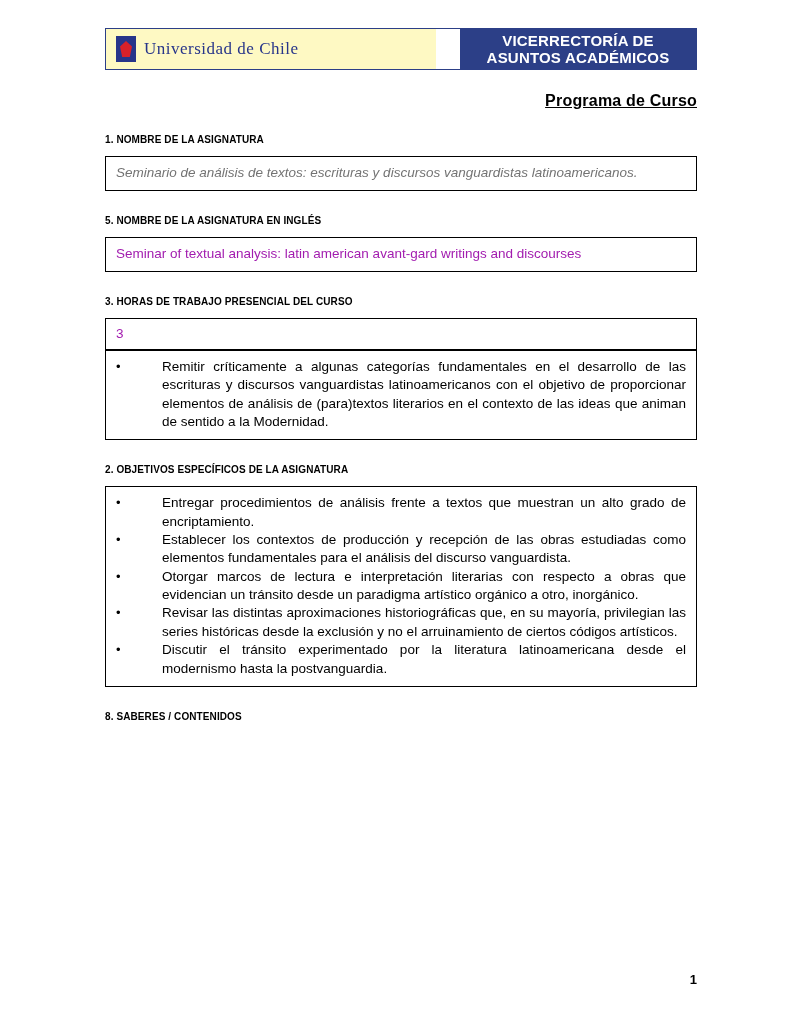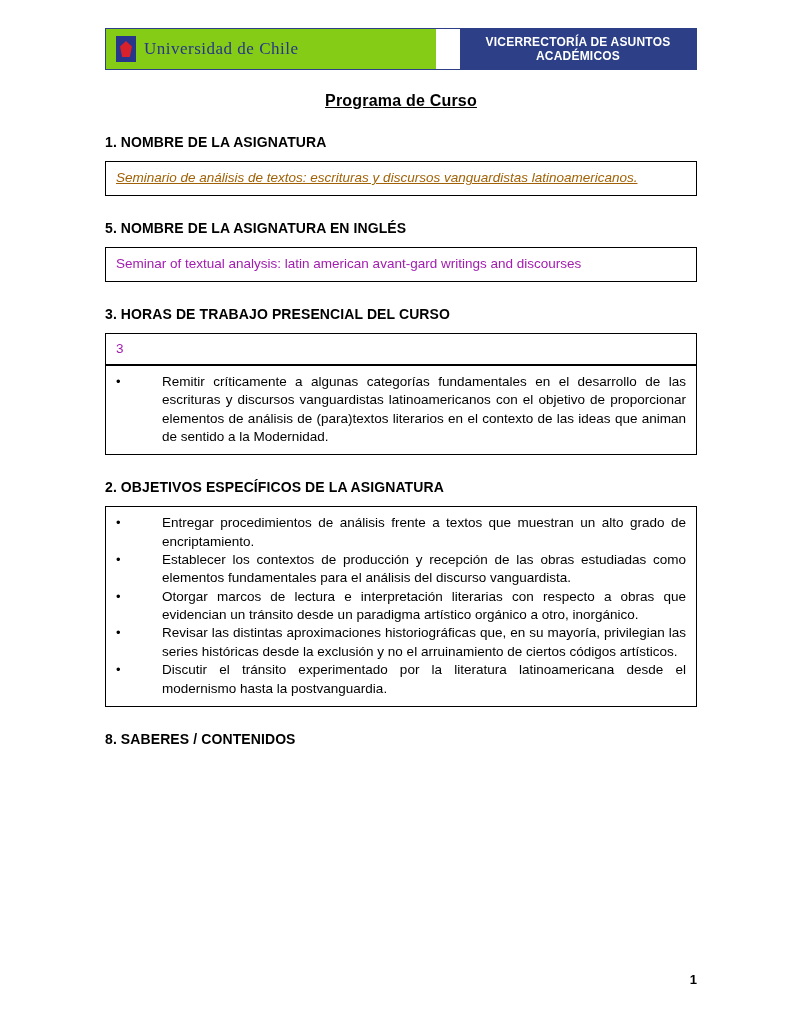--- a/index.html
+++ b/index.html
@@ -31,21 +31,21 @@
   
   .header-band {
     display: flex;
     align-items: stretch;
     height: 42px;
     width: 592px;
     border: 1px solid #2c3f87;
     box-sizing: border-box;
   }
   .header-left {
-    background: #84cc16;
+    background: #fef9c3;
     display: flex;
     align-items: center;
     padding-left: 10px;
     width: 330px;
     box-sizing: border-box;
   }
   .logo-mark {
     width: 20px;
     height: 26px;
     background: #27358a;
@@ -70,63 +70,62 @@
     letter-spacing: 0.5px;
     white-space: nowrap;
   }
   .header-right {
     background: #2c3f87;
     color: #ffffff;
     flex: 1;
     display: flex;
     align-items: center;
     justify-content: center;
-    font-size: 12px;
+    font-size: 15px;
     font-weight: bold;
     letter-spacing: 0.2px;
     text-align: center;
     padding: 0 6px;
     box-sizing: border-box;
     margin-left: 24px;
   }
 
   
   .doc-title {
-    text-align: center;
+    text-align: right;
     font-size: 16px;
     font-weight: bold;
     text-decoration: underline;
     margin-top: 22px;
     margin-bottom: 0;
     letter-spacing: 0.2px;
   }
 
   
   .section-heading {
-    font-size: 14px;
+    font-size: 10px;
     font-weight: bold;
     margin-top: 24px;
     margin-bottom: 11px;
     letter-spacing: 0.1px;
   }
 
   
   .field-box {
     border: 1px solid #000000;
     box-sizing: border-box;
     width: 592px;
     padding: 7px 10px 8px 10px;
     font-size: 13.5px;
     line-height: 1.33;
     text-align: justify;
   }
   .field-box.italic {
     font-style: italic;
-    color: #a16207;
-    text-decoration: underline;
+    color: #737373;
   }
   .field-box.grey {
     color: #a21caf;
   }
   .field-box.small-pad {
     padding: 6px 10px 6px 10px;
   }
 
   
   ul.bullets {

